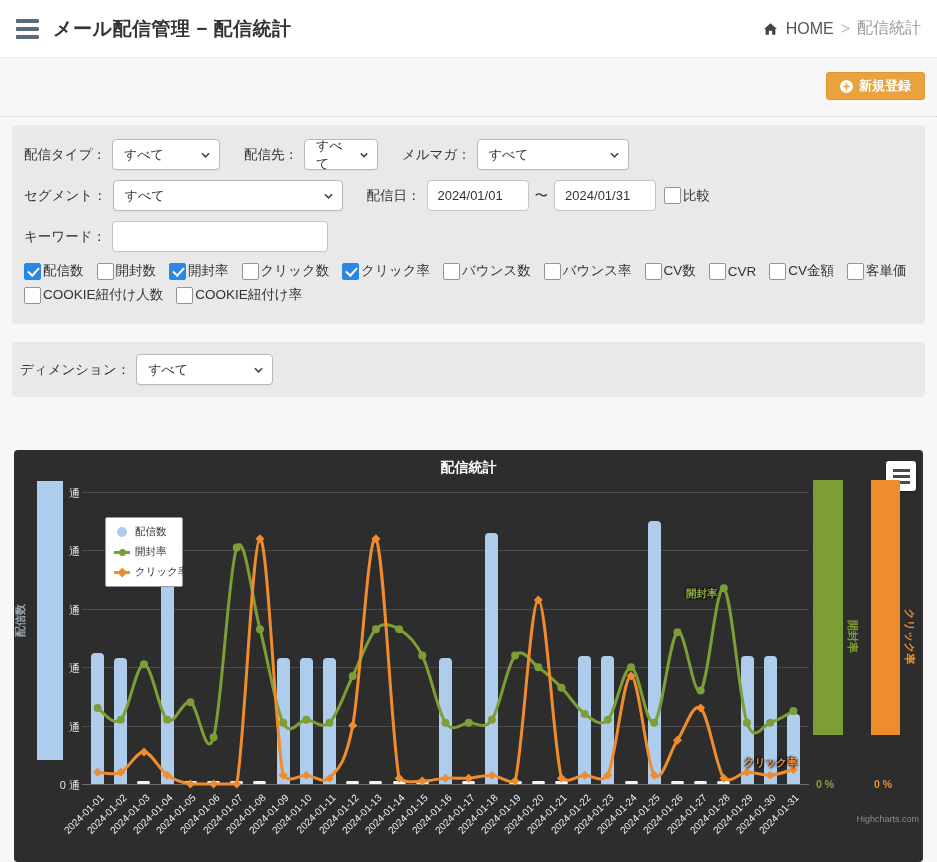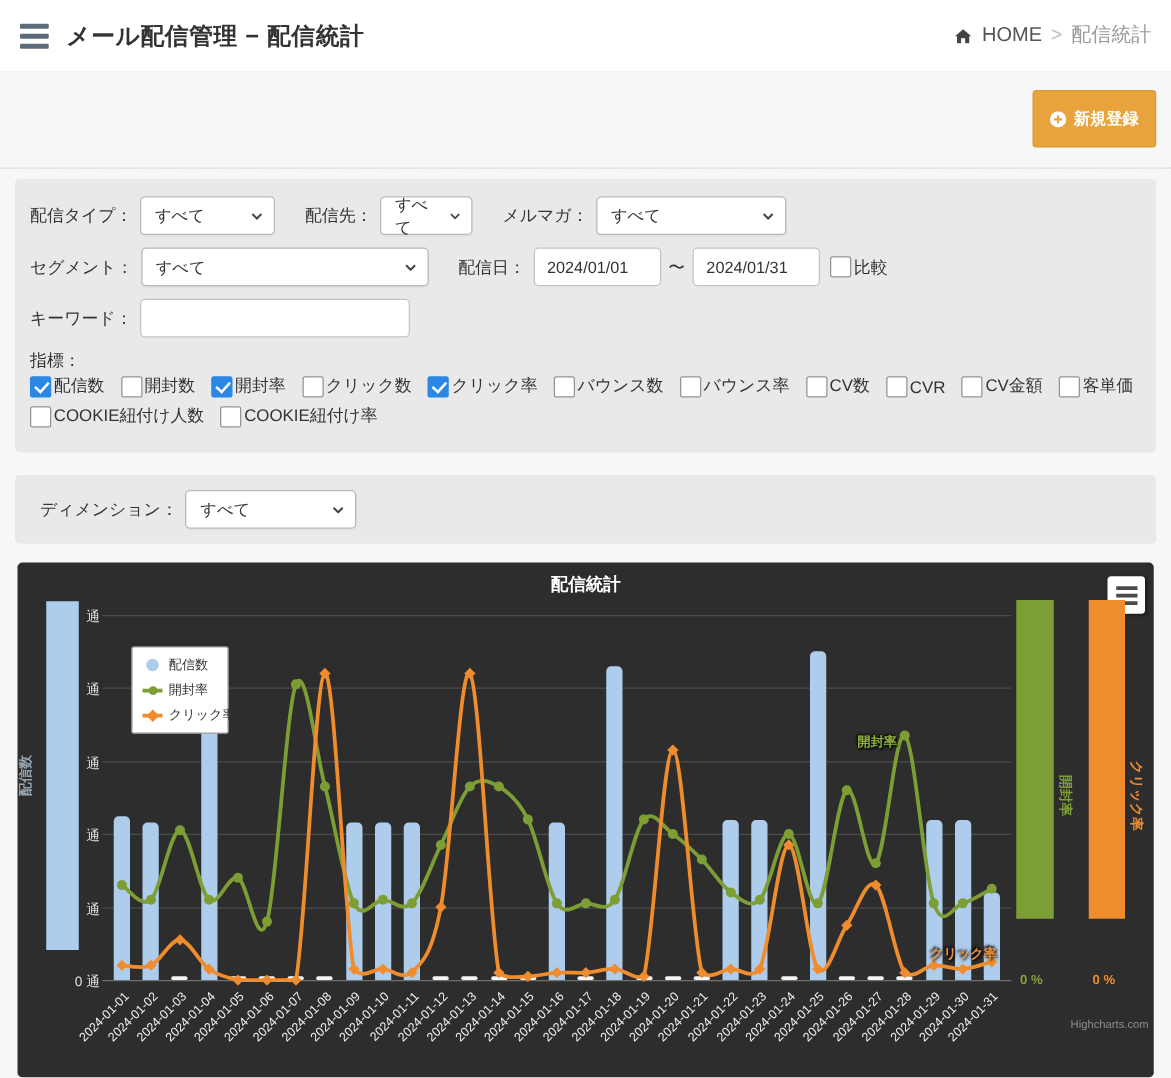--- a/index.html
+++ b/index.html
@@ -11,21 +11,21 @@
   .ham { display:inline-flex; flex-direction:column; gap:4px; margin-right:14px; cursor:pointer; }
   .ham span { width:23px; height:4px; background:#5c6b79; border-radius:1px; }
   .page-title { font-size:19px; font-weight:bold; color:#333; letter-spacing:.5px; }
   .breadcrumb { margin-left:auto; font-size:16px; color:#555; display:flex; align-items:center; gap:7px; }
   .breadcrumb .sep { color:#bbb; }
   .breadcrumb .current { color:#999; }
   .home-ic { width:13px; height:12px; fill:#444; margin-right:2px; vertical-align:-1px; }
 
   
   .toolbar { padding:14px 12px 16px; display:flex; justify-content:flex-end; gap:7px; border-bottom:1px dotted #ccc; margin:0 0 0 0; }
-  .btn-orange { background:#e8a33d; border:1px solid #dd9733; color:#fff; font-weight:bold; font-size:13px; height:46px; border-radius:3px; padding:0 13px; display:inline-flex; align-items:center; gap:6px; cursor:pointer; font-family:inherit; }
+  .btn-orange { background:#e8a33d; border:1px solid #dd9733; color:#fff; font-weight:bold; font-size:13px; height:28px; border-radius:3px; padding:0 13px; display:inline-flex; align-items:center; gap:6px; cursor:pointer; font-family:inherit; }
   .btn-orange svg { fill:#fff; }
 
   
   .panel { background:#e9e9e9; border-radius:4px; margin:10px 12px 0; padding:10px 12px; }
   .panel.first { margin-top:8px; }
   .frow { display:flex; align-items:center; margin:4px 0 10px; font-size:13.5px; color:#333; }
   .flabel { margin-right:6px; white-space:nowrap; }
   .select { background:#fff; border:1px solid #b9b9b9; border-radius:4px; height:31px; display:inline-flex; align-items:center; justify-content:space-between; padding:0 9px 0 11px; font-size:13px; color:#333; cursor:pointer; box-shadow:0 1px 1px rgba(0,0,0,.04); }
   .select .chev { margin-left:8px; }
   .txt { background:#fff; border:1px solid #c4c4c4; border-radius:4px; height:31px; padding:0 10px; font-size:13px; color:#333; font-family:inherit; } .gap24 { width:24px; }
@@ -35,21 +35,21 @@
   .cbx:checked::after { content:""; position:absolute; left:5px; top:1px; width:5px; height:9px; border:solid #fff; border-width:0 2px 2px 0; transform:rotate(42deg); }
   .metric-item { white-space:nowrap; font-size:13.5px; cursor:pointer; display:inline-flex; align-items:center; }
   #metrics { display:flex; flex-wrap:wrap; gap:6px 13px; max-width:900px; margin:2px 0 10px; }
 
   .rdo { appearance:none; -webkit-appearance:none; width:19px; height:19px; border-radius:50%; border:1px solid #8a8a8a; background:#fff; margin:0 3px 0 0; vertical-align:-5px; cursor:pointer; }
   .rdo:checked { border:2px solid #5b9bd5; }
   .rdo:checked::after { content:""; display:block; width:11px; height:11px; margin:2px; border-radius:50%; background:#d9534f; }
   .period-item { margin-right:20px; cursor:pointer; font-size:13.5px; }
   .btn-update { background:#fff; border:1px solid #c9c9c9; border-radius:3px; height:29px; padding:0 14px; font-size:13px; color:#333; cursor:pointer; margin-left:16px; font-family:inherit; box-shadow:0 1px 1px rgba(0,0,0,.05); }
 
-  .panel.dim { margin-top:18px; padding:12px 20px; }
+  .panel.dim { margin-top:18px; padding:12px 8px; }
   .panel.dim .frow { margin:0; }
 
   
   .chart { position:absolute; left:14px; top:450px; width:909px; height:412px; background:#2d2d2d; border-radius:4px; overflow:hidden; }
   .chart-title { position:absolute; top:9px; left:0; width:100%; text-align:center; color:#fff; font-size:14px; font-weight:bold; }
   .export-btn { position:absolute; left:872px; top:11px; width:30px; height:30px; background:#fff; border-radius:3px; display:flex; flex-direction:column; gap:3px; align-items:center; justify-content:center; cursor:pointer; box-shadow:1px 1px 3px rgba(0,0,0,.4); }
   .export-btn span { width:17px; height:3px; background:#4a4a4a; }
 
   .gridline { position:absolute; height:1px; background:#4c4c4c; }
   .axisline  { position:absolute; height:1px; background:#707070; }
@@ -156,23 +156,20 @@
       <input type="checkbox" class="cbx" id="compare-cbx" style="">
       <span>比較</span>
     </label>
   </div>
 
   <div class="frow">
     <span class="flabel">キーワード：</span>
     <input class="txt" style="width: 216px;" id="keyword-input" placeholder="">
   </div>
 
-  <div class="frow" style="margin-bottom:2px">
-    <span class="flabel">指標：</span>
-  </div>
   <div id="metrics">
       <label class="metric-item">
         <input class="cbx" type="checkbox" checked="" style="">
         <span>配信数</span>
       </label>
       <label class="metric-item">
         <input class="cbx" type="checkbox" style="">
         <span>開封数</span>
       </label>
       <label class="metric-item">

